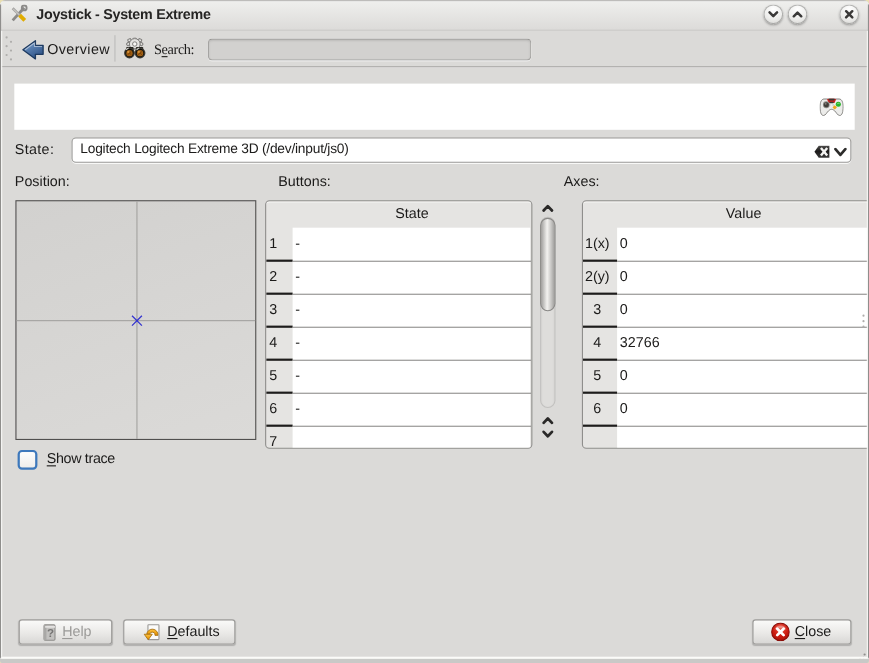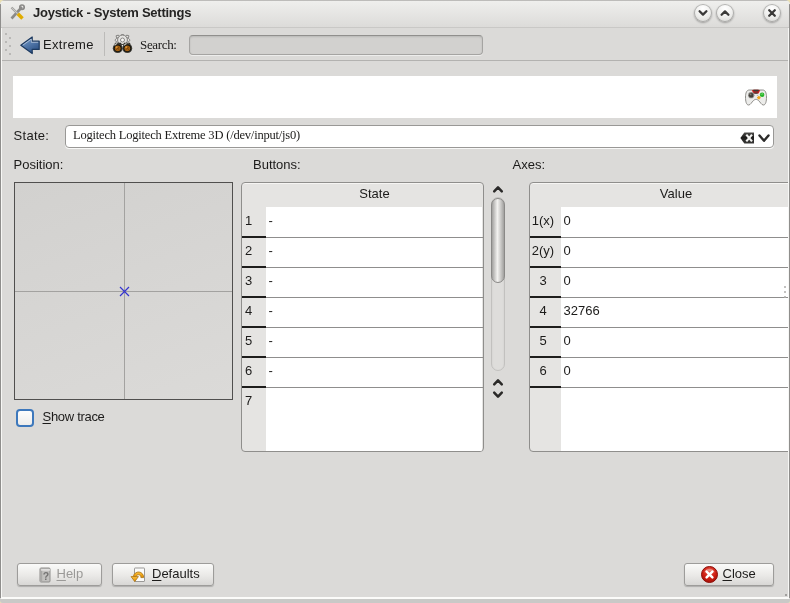--- a/index.html
+++ b/index.html
@@ -43,32 +43,31 @@
   box-shadow:inset 0 1px 2px rgba(0,0,0,0.12), 0 1px 0 rgba(255,255,255,0.5);
 }
 
 #kcmheader { position:absolute; left:13px; top:76px; width:764px; height:42px; background:#ffffff; }
 #kcmtitle { position:absolute; left:9px; top:9.5px; font-weight:bold; color:#232221; letter-spacing:-0.1px; }
 
 #combo {
   position:absolute; left:65px; top:125px; width:709px; height:23px;
   background:#ffffff; border:1px solid #999896; border-radius:4px;
   box-shadow:0 1px 0 rgba(255,255,255,0.8);
-  font-family:Liberation Serif, serif;
 }
 
 #possq {
   position:absolute; left:14px; top:182px; width:219px; height:218px;
   background:linear-gradient(160deg,#d2d1cf,#dbdad8);
   border:1px solid #504f4e;
 }
 #possq .vline { position:absolute; left:109px; top:0; width:1px; height:216px; background:#a3a2a0; }
 #possq .hline { position:absolute; left:0; top:108px; width:217px; height:1px; background:#a3a2a0; }
 
-.jtable { position:absolute; top:182px; height:270px; background:#e5e4e2; border:1px solid #8f8e8c; border-radius:4px; overflow:hidden;
+.jtable { position:absolute; top:182px; height:226px; background:#e5e4e2; border:1px solid #8f8e8c; border-radius:4px; overflow:hidden;
   box-shadow: inset 0 1px 0 #f6f5f3; }
 .whitearea { position:absolute; top:24px; bottom:0; right:1px; background:#ffffff; }
 .rline  { position:absolute; background:#8f8e8d; height:1px; }
 .rlined { position:absolute; background:#1e1d1c; height:2px; }
 .cellt { position:absolute; color:#1c1b1a; }
 .vnum { position:absolute; color:#1c1b1a; text-align:center; }
 
 #sbar { position:absolute; left:490px; top:182px; width:20px; height:219px; }
 #sgroove { position:absolute; left:1px; top:15px; width:14px; height:174px; background:#dedddb; border:1px solid #c2c1bf; border-radius:7px; box-shadow:inset 0 1px 2px rgba(0,0,0,0.08);}
 #sthumb { position:absolute; left:1px; top:16px; width:14px; height:85px; border-radius:7px; background:linear-gradient(90deg,#a1a09e,#f3f2f0 45%,#cccbc9 72%,#a1a09e); border:1px solid #8a8987; }
@@ -89,21 +88,21 @@
 <div id="win">
 
   <div id="titlebar"></div>
   <svg class="abs" style="left:8px;top:4px" width="18" height="18" viewBox="0 0 18 18">
     <line x1="14" y1="3" x2="3.5" y2="14.5" stroke="#8b8a88" stroke-width="2.6"></line>
     <circle cx="14" cy="3.2" r="2.2" fill="none" stroke="#8b8a88" stroke-width="1.7"></circle>
     <line x1="3.5" y1="3.5" x2="10" y2="10" stroke="#a3a2a0" stroke-width="2.4"></line>
     <line x1="4" y1="4" x2="9.5" y2="9.5" stroke="#c8c7c5" stroke-width="1"></line>
     <line x1="9.8" y1="9.8" x2="14.5" y2="14.5" stroke="#e0ac00" stroke-width="3.6"></line>
   </svg>
-  <div id="titletext">Joystick - System Settings</div>
+  <div id="titletext">Joystick - System Extreme</div>
   <div class="tbtn" style="left:694px;">
       <svg width="12" height="12" viewBox="0 0 12 12">
         <path d="M2.6 4.2 L6 7.6 L9.4 4.2" fill="none" stroke="#3a3938" stroke-width="2.3" stroke-linecap="round" stroke-linejoin="round"></path>
       </svg>
     </div>
   <div class="tbtn" style="left:716px;">
       <svg width="12" height="12" viewBox="0 0 12 12">
         <path d="M2.6 7.8 L6 4.4 L9.4 7.8" fill="none" stroke="#3a3938" stroke-width="2.3" stroke-linecap="round" stroke-linejoin="round"></path>
       </svg>
     </div>
@@ -127,21 +126,21 @@
     <defs>
       <linearGradient id="arrg" x1="0" y1="0" x2="0.6" y2="1">
         <stop offset="0" stop-color="#a8c2e0"></stop>
           <stop offset="0.45" stop-color="#597fb0"></stop>
           <stop offset="1" stop-color="#2e5286"></stop>
       </linearGradient>
     </defs>
     <path d="M0.8 9.3 L12.2 1 L12.2 5.2 L19.2 5.2 L19.2 13.4 L12.2 13.4 L12.2 17.6 Z" fill="url(#arrg)" stroke="#1d3a60" stroke-width="1.2" stroke-linejoin="round"></path>
     <path d="M2.8 9.2 L11.4 3 L11.4 6.3 L18.2 6.3" fill="none" stroke="rgba(255,255,255,0.45)" stroke-width="1"></path>
   </svg>
-  <div class="abs" style="left:43px;top:36.5px;letter-spacing:0.35px;">Extreme</div>
+  <div class="abs" style="left:43px;top:36.5px;letter-spacing:0.35px;">Overview</div>
   <svg class="abs" style="left:112px;top:34px" width="21" height="21" viewBox="0 0 21 21">
     <g fill="#e4e3e1" stroke="#7e7d7b" stroke-width="0.9">
       <rect x="9.1" y="0.4" width="2.8" height="2.4" rx="0.6"></rect>
       <rect x="9.1" y="9.2" width="2.8" height="2.4" rx="0.6"></rect>
       <rect x="3.2" y="4.8" width="2.8" height="2.4" rx="0.6" transform="rotate(-45 4.6 6)"></rect>
       <rect x="15" y="4.8" width="2.8" height="2.4" rx="0.6" transform="rotate(45 16.4 6)"></rect>
       <rect x="4.3" y="1.4" width="2.8" height="2.4" rx="0.6" transform="rotate(-22 5.7 2.6)"></rect>
       <rect x="13.9" y="1.4" width="2.8" height="2.4" rx="0.6" transform="rotate(22 15.3 2.6)"></rect>
       <circle cx="10.5" cy="6" r="4.9"></circle>
     </g>

